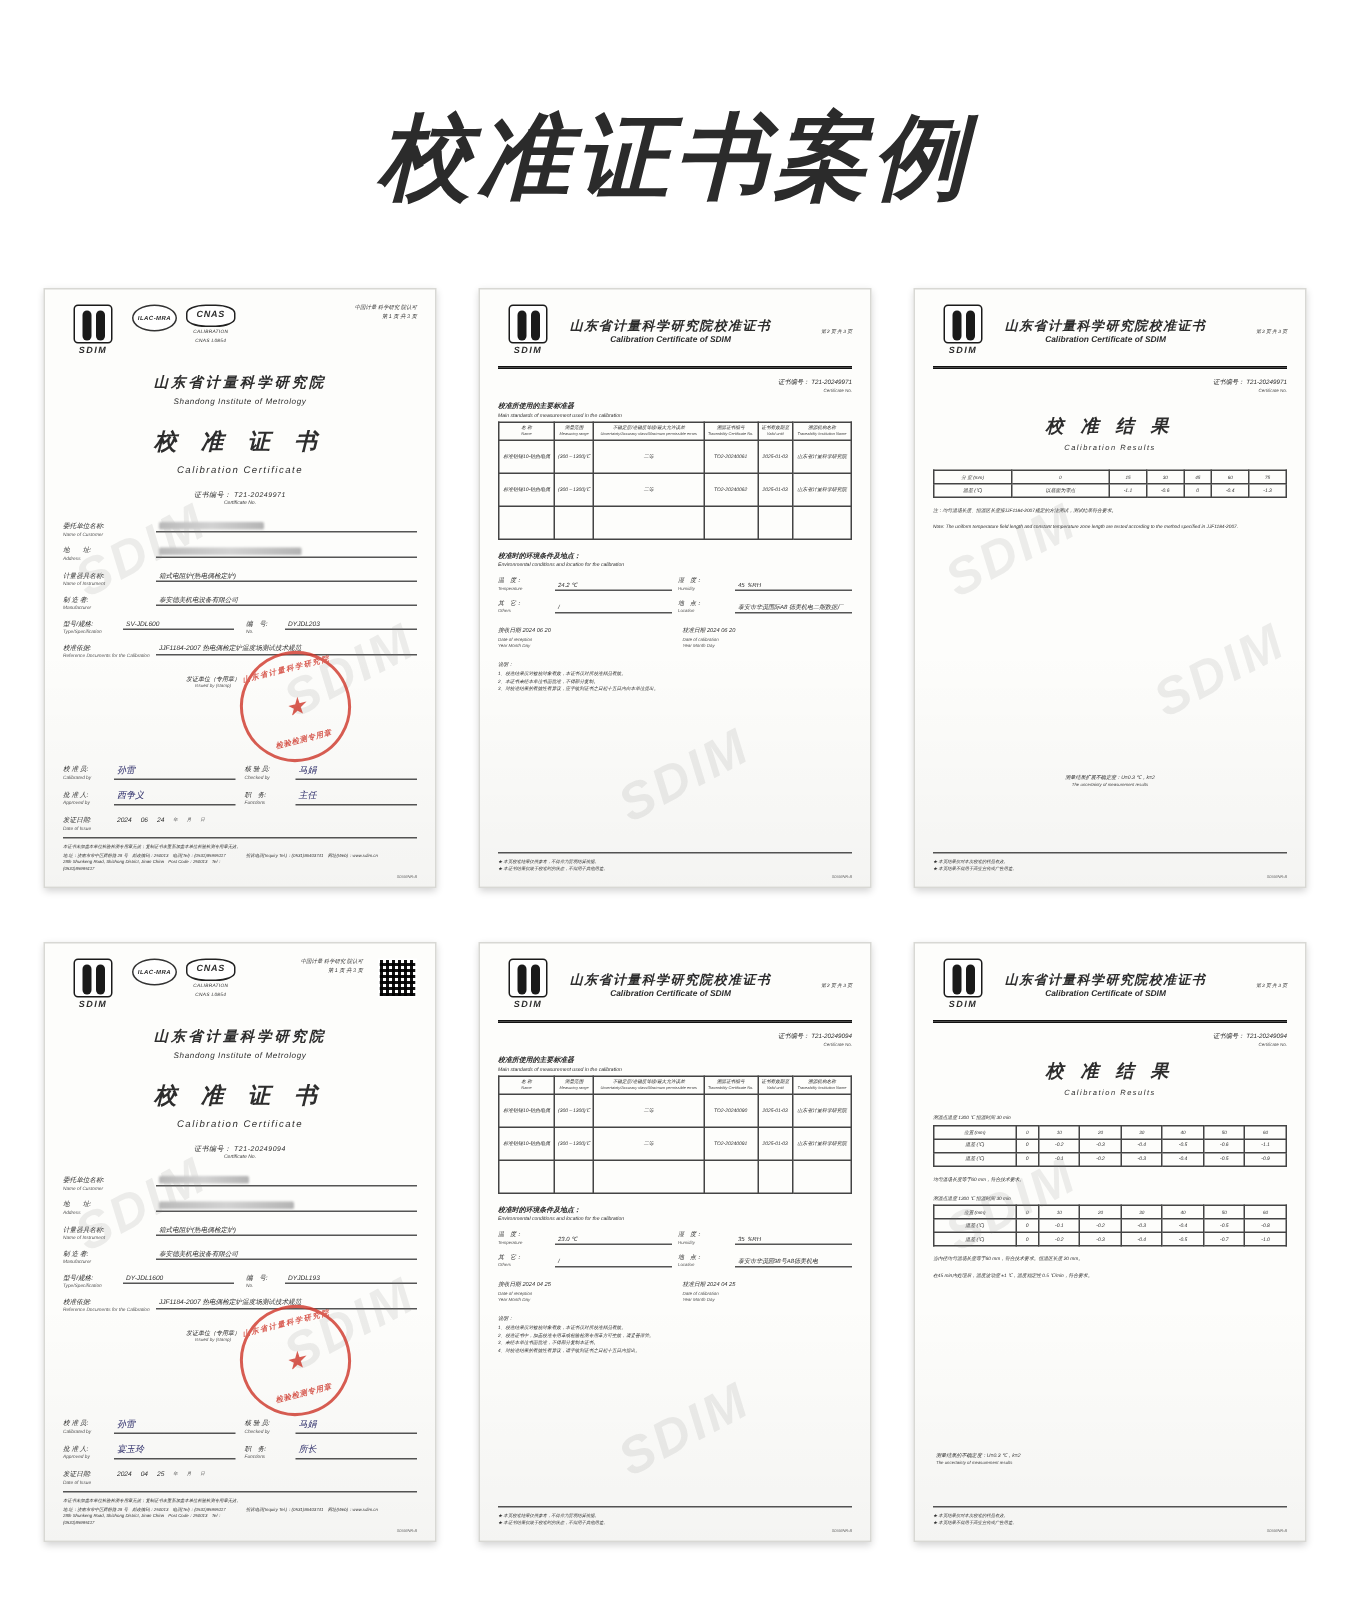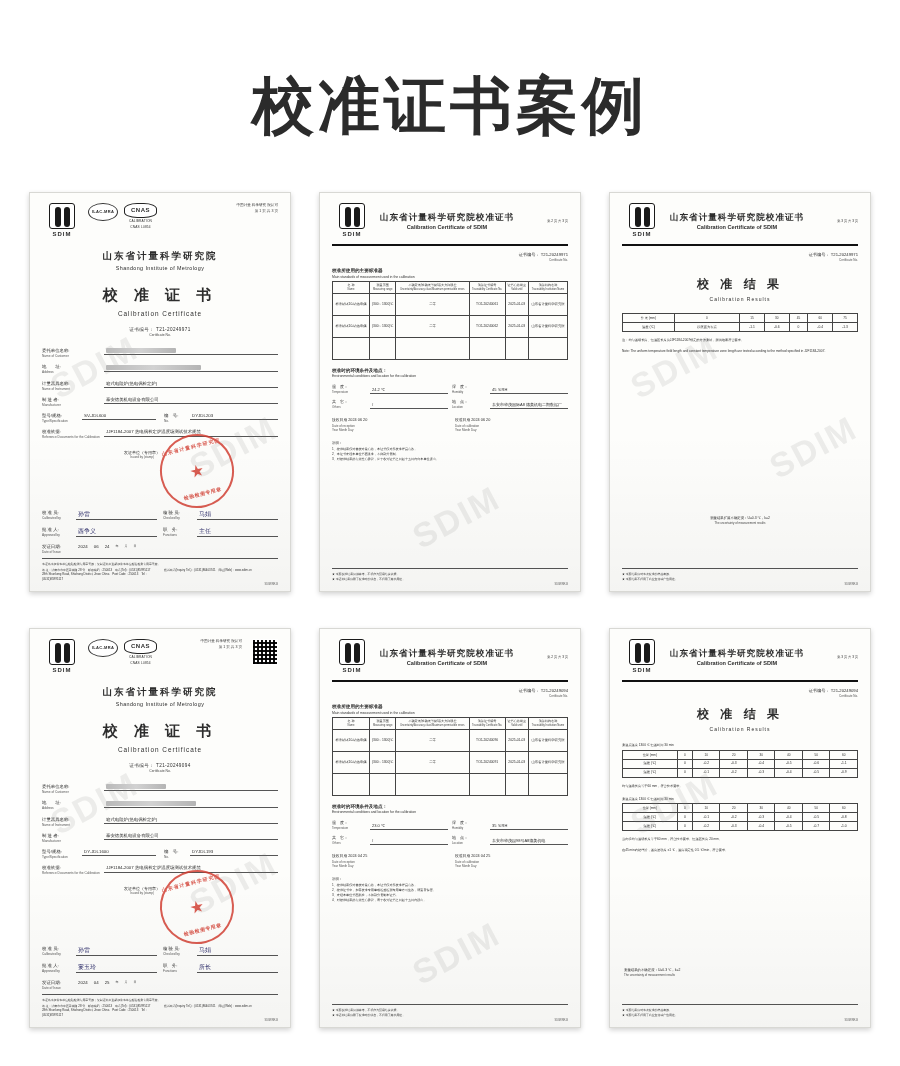--- a/index.html
+++ b/index.html
@@ -7,20 +7,21 @@
     margin: 0; padding: 0;
     width: 900px; height: 1066px;
     background: #ffffff;
     font-family: "Liberation Sans", sans-serif;
   }
   .page {
     width: 900px; height: 1038px;
     position: relative;
     background: #fff;
     overflow: hidden;
+    font-style: italic;
   }
   .page-title {
     text-align: center;
     font-family: "Liberation Sans", sans-serif;
     font-weight: bold;
     font-size: 62px;
     letter-spacing: 4px;
     color: #2b2b2b;
     padding-top: 72px;
     margin: 0;

